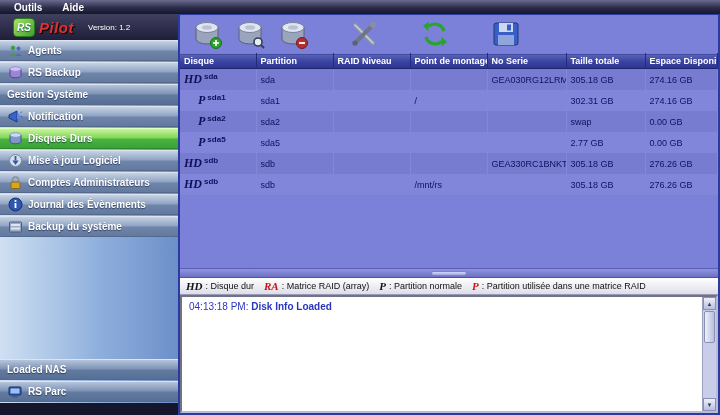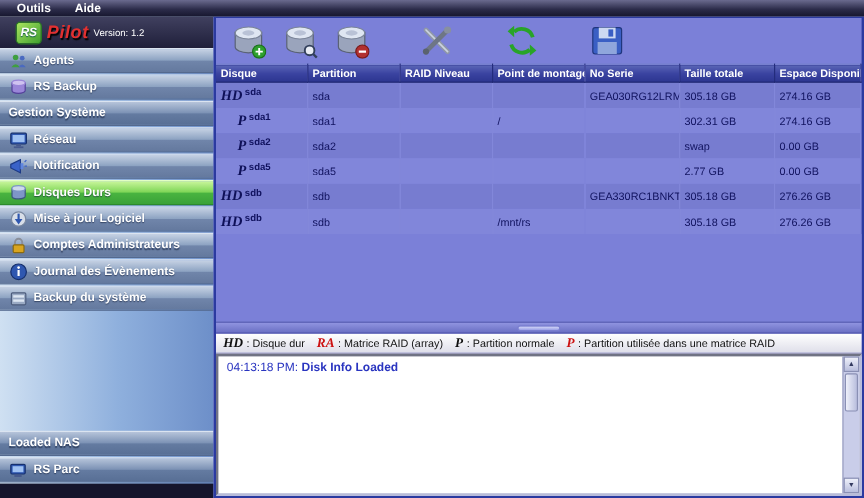--- a/index.html
+++ b/index.html
@@ -11,21 +11,21 @@
   .menubar { height:14px; flex:0 0 14px; background:linear-gradient(180deg,#6a6a8e 0%,#2c2c4a 55%,#16162e 100%); display:flex; align-items:center; padding:0 4px; }
   .menu-item { color:#fff; font-size:10px; font-weight:bold; padding:0 10px; cursor:default; }
 
   .body-row { flex:1; display:flex; min-height:0; }
 
   
   .sidebar { width:178px; flex:0 0 178px; display:flex; flex-direction:column; background:linear-gradient(90deg,#cfe0f2 0%,#8fb0dd 55%,#6d8fc9 100%); }
   .logo-area { height:26px; flex:0 0 26px; background:linear-gradient(180deg,#40405f 0%,#1f1f3a 100%); display:flex; align-items:center; padding:0 13px; gap:4px; }
   .logo-badge { width:22px; height:19px; border-radius:4px; background:linear-gradient(135deg,#a9e45f 0%,#3f9f2f 100%); border:1px solid #2a7a22; color:#fff; font-weight:bold; font-style:italic; font-size:10px; display:flex; align-items:center; justify-content:center; text-shadow:0 1px 1px #155; }
   .app-name { color:#e23030; font-size:15px; font-weight:bold; font-style:italic; text-shadow:1px 1px 1px #000; letter-spacing:.5px; }
-  .version { color:#fff; font-size:8px; margin-left:0; }
+  .version { color:#fff; font-size:8px; margin-left:10px; }
 
   .side-btn { height:21px; flex:0 0 21px; margin-bottom:1px; display:flex; align-items:center; gap:5px; padding:0 7px; cursor:pointer;
     background:linear-gradient(180deg,#c6d2e4 0%,#8da3c2 48%,#7085aa 52%,#64799e 100%);
     border-top:1px solid #dbe4f0; border-bottom:1px solid #54698e;
     color:#fff; font-size:10px; font-weight:bold; text-shadow:0 1px 1px rgba(18,30,58,.65); white-space:nowrap; overflow:hidden; }
   .side-btn.header { background:linear-gradient(180deg,#b6c4da 0%,#7c92b5 48%,#647ba1 52%,#586f95 100%); }
   .side-btn.selected { background:linear-gradient(180deg,#c9f69c 0%,#7fd657 48%,#49b440 52%,#3aa238 100%); border-top:1px solid #e2ffc4; border-bottom:1px solid #2c8a2c; }
   .side-btn .icon { width:16px; flex:0 0 16px; display:flex; align-items:center; justify-content:center; }
   .side-flex { flex:1 1 auto; }
   .side-footer { height:12px; flex:0 0 12px; background:#15152c; }
@@ -108,31 +108,20 @@
               <ellipse cx="7.5" cy="4" rx="5.5" ry="2.3" fill="#cfc2f0" stroke="#9a86d8"></ellipse>
             </svg>
         </span>
         <span>RS Backup</span>
       </div>
 
       <div class="side-btn header">
         <span>Gestion Système</span>
       </div>
 
-      <div class="side-btn">
-        <span class="icon">
-          <svg width="15" height="14" viewBox="0 0 15 14">
-              <rect x="1" y="1" width="13" height="9" rx="1" fill="#2f57b0" stroke="#16306e"></rect>
-              <rect x="2.5" y="2.5" width="10" height="6" fill="#9fc1f2"></rect>
-              <rect x="5.5" y="10" width="4" height="2" fill="#46598c"></rect>
-              <rect x="3.5" y="12" width="8" height="1.5" fill="#46598c"></rect>
-            </svg>
-        </span>
-        <span>Réseau</span>
-      </div>
 
       <div class="side-btn">
         <span class="icon">
           <svg width="15" height="14" viewBox="0 0 15 14">
               <polygon points="1,5 9,1 9,12 1,8" fill="#3a62c8" stroke="#1c3a86"></polygon>
               <rect x="9" y="4" width="2.5" height="5" fill="#5f86e0"></rect>
               <line x1="12.5" y1="3" x2="14" y2="1.5" stroke="#3a62c8" stroke-width="1"></line>
               <line x1="12.5" y1="6.5" x2="14.5" y2="6.5" stroke="#3a62c8" stroke-width="1"></line>
             </svg>
         </span>

